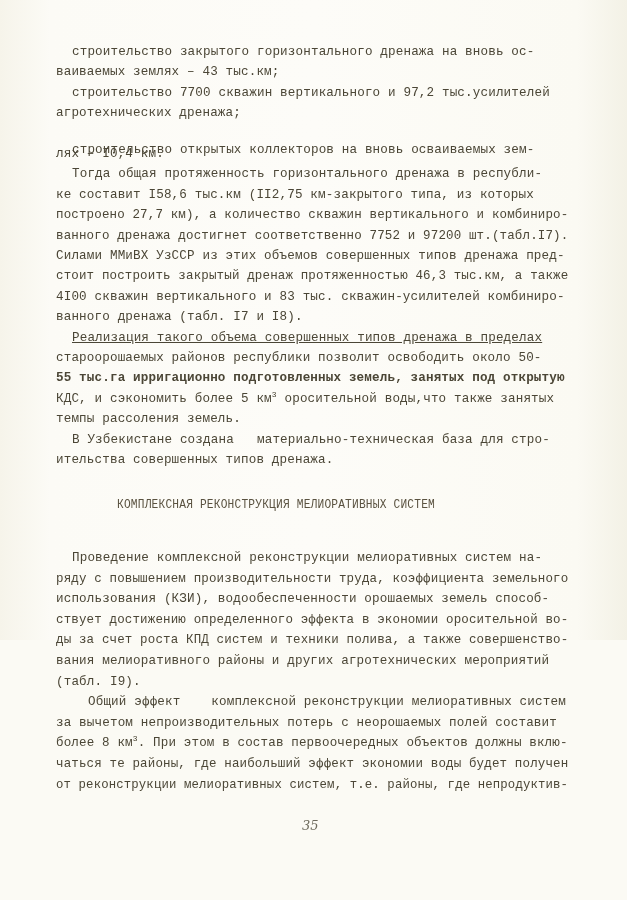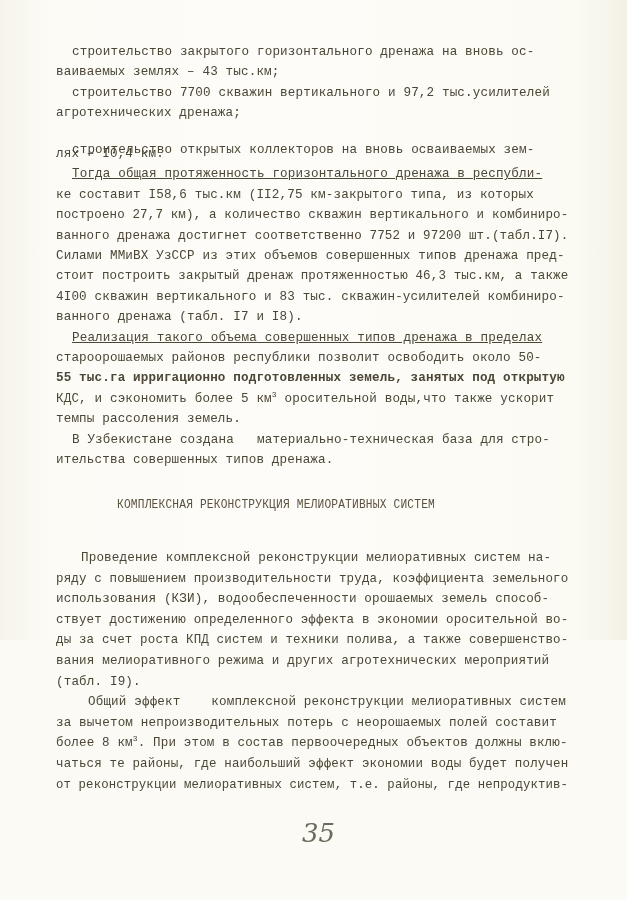--- a/index.html
+++ b/index.html
@@ -29,59 +29,59 @@
       white-space: pre;
       color: #5a5240;
       transform: scaleX(0.92);
       transform-origin: left top;
     }
     sup { font-size: 8px; vertical-align: 5px; line-height: 0; }
     .pagenum {
       position: absolute; left: 302px; top: 818px;
       font-family: "DejaVu Serif", serif;
       font-style: italic;
-      font-size: 26px;
+      font-size: 13px;
       color: #6d6a5c;
     }
   </style>
 </head>
 <body>
 
 <div class="page">
   <div id="top-block">
       <div class="line" style="top: 42px; left: 72px;"><span>строительство закрытого горизонтального дренажа на вновь ос-</span></div>
       <div class="line" style="top: 62.4px; left: 56px;"><span>ваиваемых землях – 43 тыс.км;</span></div>
       <div class="line" style="top: 82.8px; left: 72px;"><span>строительство 7700 скважин вертикального и 97,2 тыс.усилителей</span></div>
       <div class="line" style="top: 103.2px; left: 56px;"><span>агротехнических дренажа;</span></div>
       <div class="line" style="top: 123.6px; left: 72px; margin-top: 16px;"><span>строительство открытых коллекторов на вновь осваиваемых зем-</span></div>
       <div class="line" style="top: 144px; left: 56px;"><span>лях – I0,4 км.</span></div>
-      <div class="line" style="top: 164.4px; left: 72px; text-decoration: underline;"><span>Тогда общая протяженность горизонтального дренажа в республи-</span></div>
+      <div class="line" style="top: 164.4px; left: 72px;"><span>Тогда общая протяженность горизонтального дренажа в республи-</span></div>
       <div class="line" style="top: 184.8px; left: 56px;"><span>ке составит I58,6 тыс.км (II2,75 км-закрытого типа, из которых</span></div>
       <div class="line" style="top: 205.2px; left: 56px; transform: scaleX(0.992248); transform-origin: left top;"><span>построено 27,7 км), а количество скважин вертикального и комбиниро-</span></div>
       <div class="line" style="top: 225.6px; left: 56px; transform: scaleX(0.992248); transform-origin: left top;"><span>ванного дренажа достигнет соответственно 7752 и 97200 шт.(табл.I7).</span></div>
       <div class="line" style="top: 246px; left: 56px;"><span>Силами ММиВХ УзССР из этих объемов совершенных типов дренажа пред-</span></div>
       <div class="line" style="top: 266.4px; left: 56px; transform: scaleX(0.992248); transform-origin: left top;"><span>стоит построить закрытый дренаж протяженностью 46,3 тыс.км, а также</span></div>
       <div class="line" style="top: 286.8px; left: 56px;"><span>4I00 скважин вертикального и 83 тыс. скважин-усилителей комбиниро-</span></div>
       <div class="line" style="top: 307.2px; left: 56px;"><span>ванного дренажа (табл. I7 и I8).</span></div>
       <div class="line" style="top: 327.6px; left: 72px; text-decoration: underline;"><span>Реализация такого объема совершенных типов дренажа в пределах</span></div>
       <div class="line" style="top: 348px; left: 56px;"><span>староорошаемых районов республики позволит освободить около 50-</span></div>
       <div class="line" style="top: 368.4px; left: 56px; font-weight: bold;"><span>55 тыс.га ирригационно подготовленных земель, занятых под открытую</span></div>
-      <div class="line" style="top: 388.8px; left: 56px;"><span>КДС, и сэкономить более 5 км</span><sup>3</sup><span> оросительной воды,что также ускорит</span></div>
+      <div class="line" style="top: 388.8px; left: 56px;"><span>КДС, и сэкономить более 5 км</span><sup>3</sup><span> оросительной воды,что также занятых</span></div>
       <div class="line" style="top: 409.2px; left: 56px;"><span>темпы рассоления земель.</span></div>
       <div class="line" style="top: 429.6px; left: 72px;"><span>В Узбекистане создана   материально-техническая база для стро-</span></div>
       <div class="line" style="top: 450px; left: 56px;"><span>ительства совершенных типов дренажа.</span></div>
     </div>
   <div class="heading">КОМПЛЕКСНАЯ РЕКОНСТРУКЦИЯ МЕЛИОРАТИВНЫХ СИСТЕМ</div>
   <div id="bottom-block">
-      <div class="line" style="top: 548px; left: 72px; margin-left: 9px;"><span>Проведение комплексной реконструкции мелиоративных систем на-</span></div>
+      <div class="line" style="top: 548px; left: 72px;"><span>Проведение комплексной реконструкции мелиоративных систем на-</span></div>
       <div class="line" style="top: 568.6px; left: 56px; transform: scaleX(0.992248); transform-origin: left top;"><span>ряду с повышением производительности труда, коэффициента земельного</span></div>
       <div class="line" style="top: 589.2px; left: 56px;"><span>использования (КЗИ), водообеспеченности орошаемых земель способ-</span></div>
       <div class="line" style="top: 609.8px; left: 56px; transform: scaleX(0.992248); transform-origin: left top;"><span>ствует достижению определенного эффекта в экономии оросительной во-</span></div>
       <div class="line" style="top: 630.4px; left: 56px; transform: scaleX(0.992248); transform-origin: left top;"><span>ды за счет роста КПД систем и техники полива, а также совершенство-</span></div>
-      <div class="line" style="top: 651px; left: 56px;"><span>вания мелиоративного режима и других агротехнических мероприятий</span></div>
+      <div class="line" style="top: 651px; left: 56px;"><span>вания мелиоративного районы и других агротехнических мероприятий</span></div>
       <div class="line" style="top: 671.6px; left: 56px;"><span>(табл. I9).</span></div>
       <div class="line" style="top: 692.2px; left: 72px; margin-left: 16px;"><span>Общий эффект    комплексной реконструкции мелиоративных систем</span></div>
       <div class="line" style="top: 712.8px; left: 56px;"><span>за вычетом непроизводительных потерь с неорошаемых полей составит</span></div>
       <div class="line" style="top: 733.4px; left: 56px; transform: scaleX(0.996109); transform-origin: left top;"><span>более 8 км</span><sup>3</sup><span>. При этом в состав первоочередных объектов должны вклю-</span></div>
       <div class="line" style="top: 754px; left: 56px; transform: scaleX(0.992248); transform-origin: left top;"><span>чаться те районы, где наибольший эффект экономии воды будет получен</span></div>
       <div class="line" style="top: 774.6px; left: 56px; transform: scaleX(0.977099); transform-origin: left top;"><span>от реконструкции мелиоративных систем, т.е. районы, где непродуктив-</span></div>
     </div>
   <div class="pagenum">35</div>
 </div>
 

